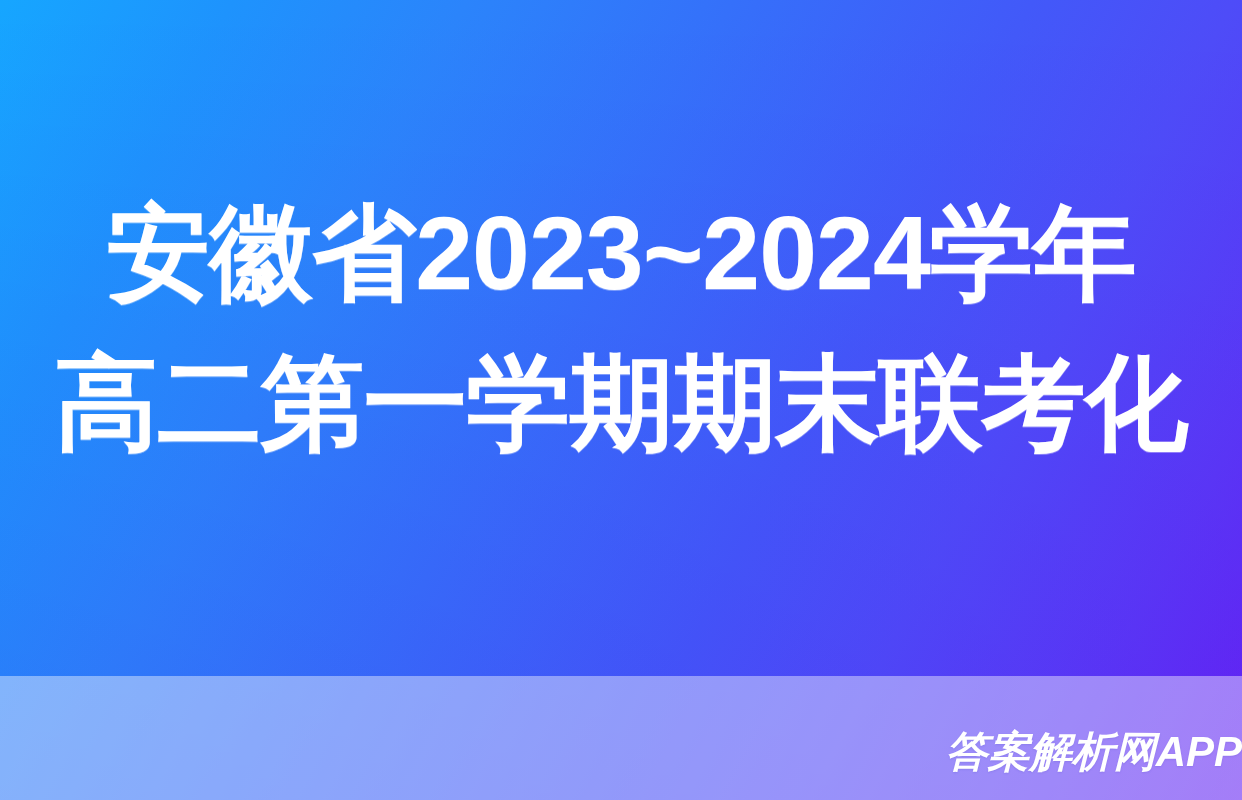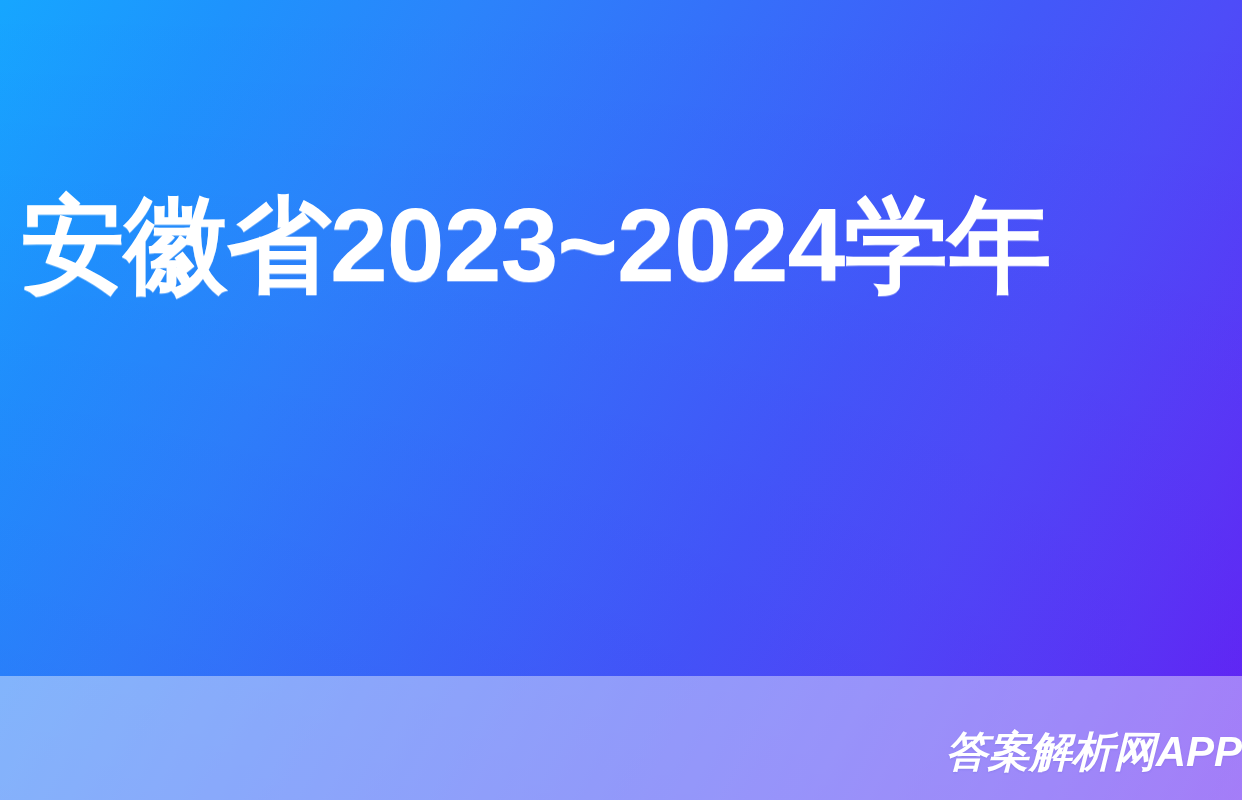--- a/index.html
+++ b/index.html
@@ -34,23 +34,23 @@
     position: absolute;
     inset: 0;
     background: linear-gradient(180deg, rgba(0,0,0,0) 0%, rgba(80,0,230,0.10) 100%);
     pointer-events: none;
   }
 
   .title-block {
     position: absolute;
     left: 0;
     right: 0;
-    top: 170px;
+    top: 178px;
     z-index: 2;
-    text-align: left;
+    text-align: center;
     padding: 0 21px;
     box-sizing: border-box;
   }
 
   .title-line {
     display: block;
     color: #ffffff;
     font-size: 104px;
     line-height: 150px;
     font-weight: 700;
@@ -83,19 +83,20 @@
     text-shadow: 0 1px 2px rgba(70,70,190,0.18);
   }
 </style>
 </head>
 <body>
 
 <div class="card">
 
   <div class="title-block">
     <span class="title-line">安徽省2023~2024学年</span>
+    <span class="title-line">高二第一学期期末联考化</span>
   </div>
 
   <div class="footer-band">
     <span class="footer-text">答案解析网APP</span>
   </div>
 
 </div>
 
 </body></html>

